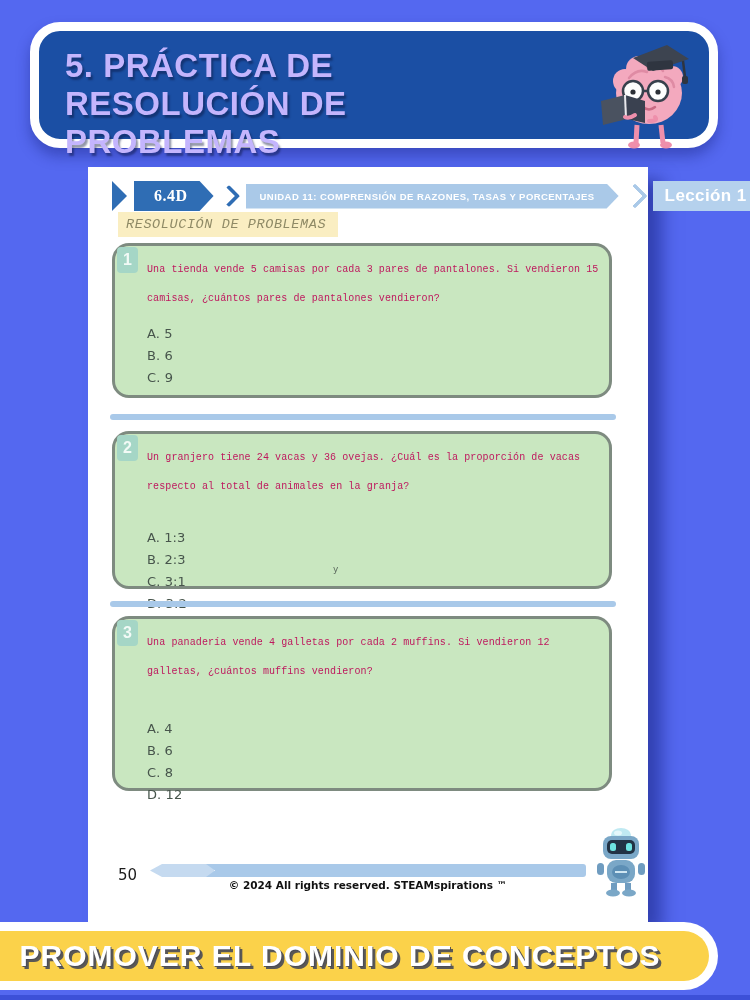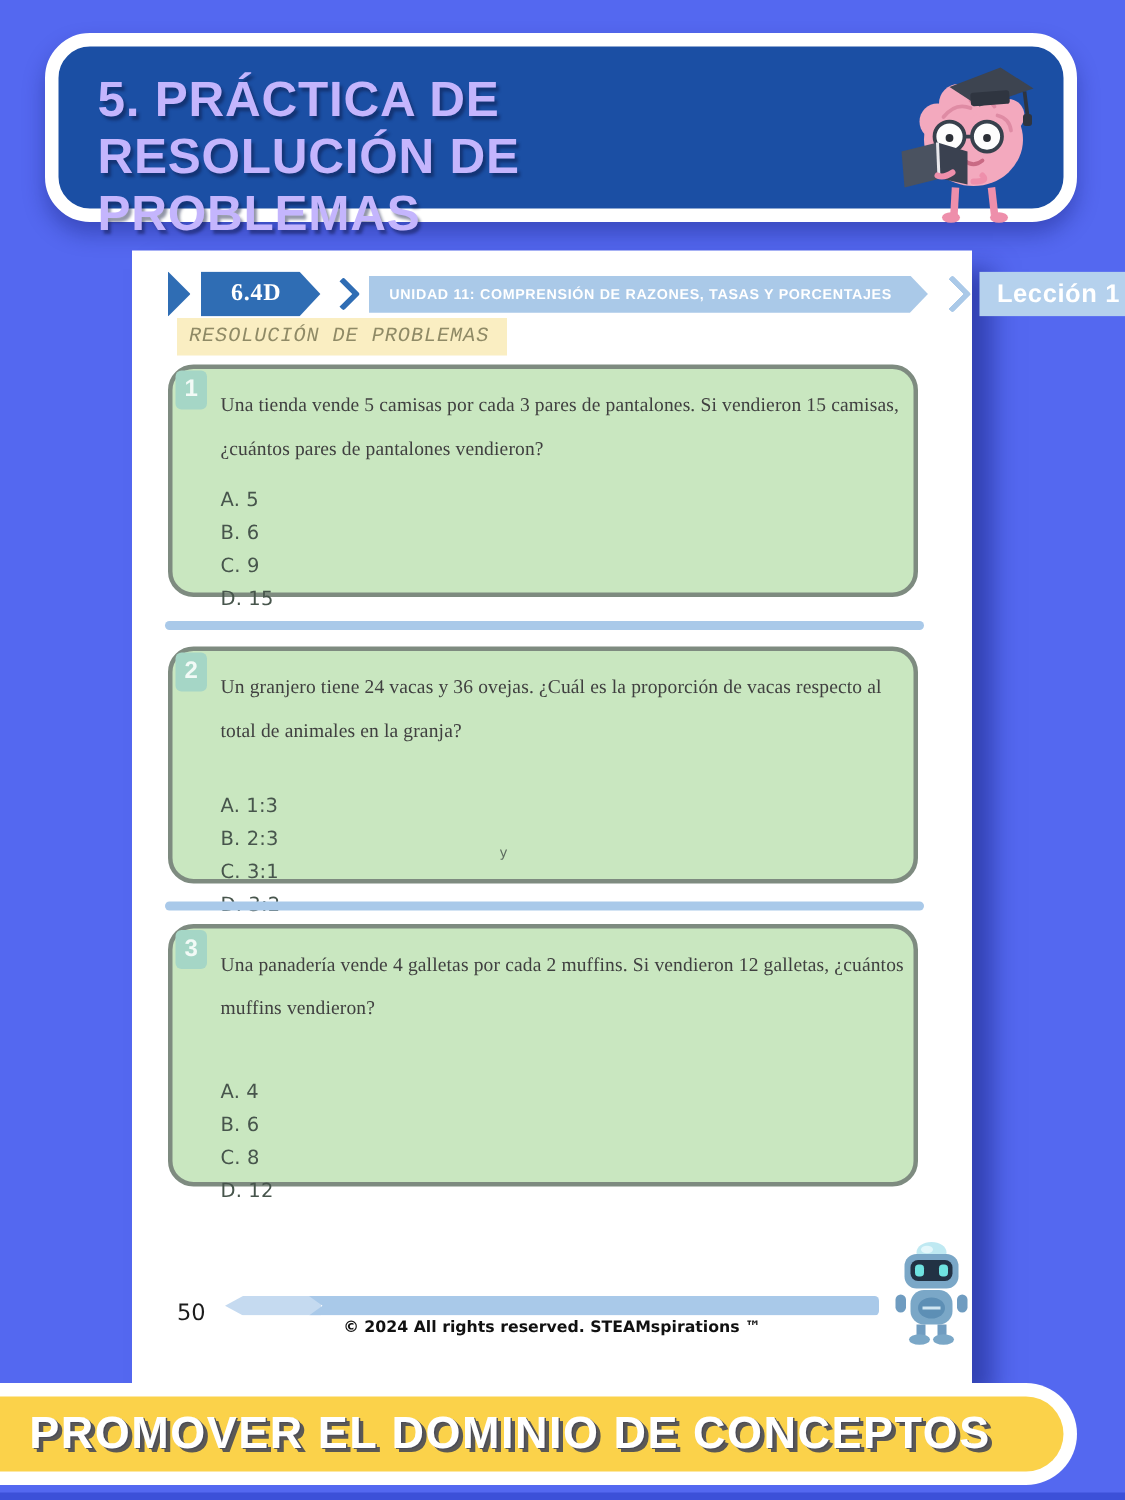--- a/index.html
+++ b/index.html
@@ -43,22 +43,22 @@
 
   
   .qbox{position:absolute;left:24px;width:500px;box-sizing:border-box;
     background:#c9e7c0;border:3px solid #7e8b80;border-radius:17px;}
   .qbox.q1{top:76px;height:155px;}
   .qbox.q2{top:264px;height:158px;}
   .qbox.q3{top:449px;height:175px;}
   .qtab{position:absolute;left:2px;top:1px;width:21px;height:26px;background:#a5d6c6;
     color:#f2faf6;font-size:16px;font-weight:bold;text-align:center;line-height:26px;
     border-radius:4px;}
-  .qtext{padding:9px 4px 0 32px;font-family:Liberation Serif, serif;font-size:13px;
-    line-height:29px;color:#404040;letter-spacing:.1px;}
+  .qtext{padding:9px 4px 0 32px;font-family:Liberation Mono, monospace;font-size:10px;
+    line-height:29px;color:#be185d;letter-spacing:.1px;}
   .qopts{padding-left:32px;font-family:"DejaVu Sans",sans-serif;font-size:13px;
     color:#47554c;line-height:22px;letter-spacing:.1px;}
   .q1 .qopts{margin-top:10px;}
   .q2 .qopts{margin-top:26px;}
   .q3 .qopts{margin-top:32px;}
   .stray-mark{position:absolute;left:218px;top:130px;font-size:9px;color:#5d6b5f;
     font-family:"DejaVu Sans",sans-serif;}
 
   
   .divider{position:absolute;left:22px;width:506px;height:6px;background:#a9c9e9;border-radius:3px;}
@@ -145,21 +145,20 @@
 
     <div class="section-label">RESOLUCIÓN DE PROBLEMAS</div>
 
     <div class="qbox q1">
       <div class="qtab">1</div>
       <div class="qtext">Una tienda vende 5 camisas por cada 3 pares de pantalones. Si vendieron 15 camisas, ¿cuántos pares de pantalones vendieron?</div>
       <div class="qopts">
         <div>A. 5</div>
         <div>B. 6</div>
         <div>C. 9</div>
-        <div>D. 15</div>
       </div>
     </div>
 
     <div class="divider d1"></div>
 
     <div class="qbox q2">
       <div class="qtab">2</div>
       <div class="qtext">Un granjero tiene 24 vacas y 36 ovejas. ¿Cuál es la proporción de vacas respecto al total de animales en la granja?</div>
       <div class="qopts">
         <div>A. 1:3</div>

